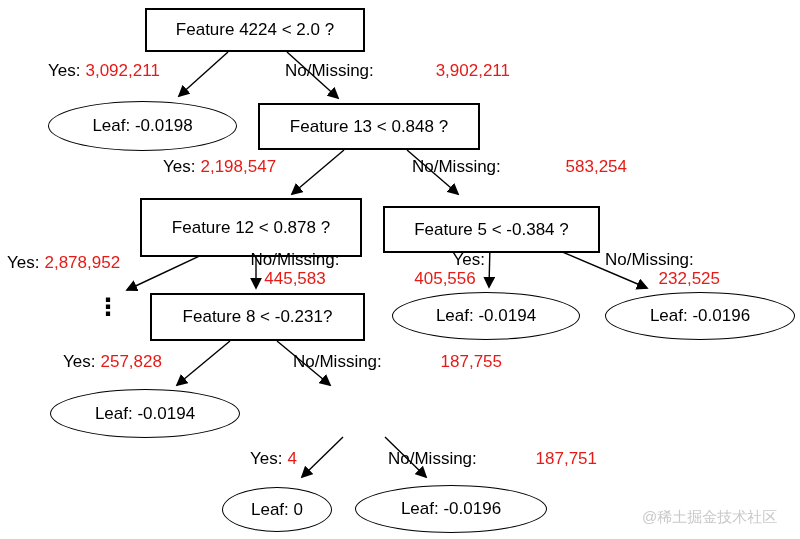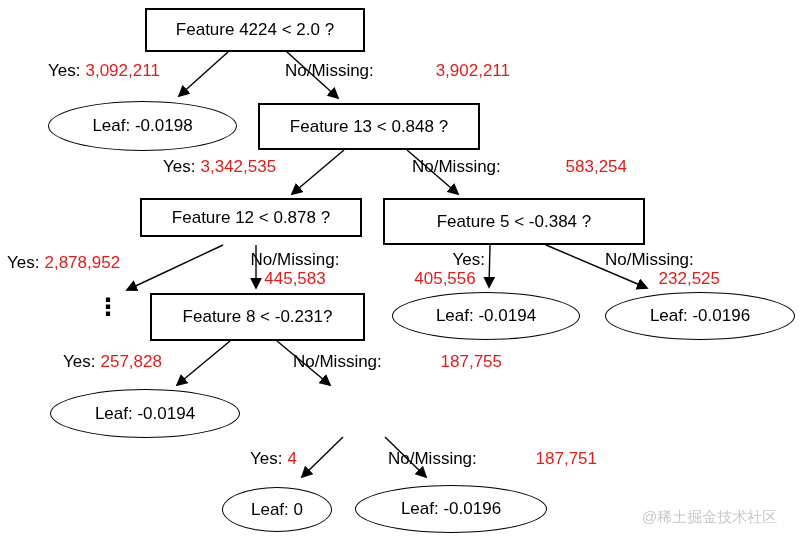--- a/index.html
+++ b/index.html
@@ -62,24 +62,24 @@
     <line x1="343" y1="437" x2="302" y2="477" marker-end="url(#arrow)"></line>
     <line x1="385" y1="437" x2="426" y2="477" marker-end="url(#arrow)"></line>
   </svg>
 
   <div class="box" style="left:145px;top:8px;width:220px;height:44px">
     <span>Feature 4224 &lt; 2.0 ?</span>
   </div>
   <div class="box" style="left:258px;top:103px;width:222px;height:47px">
     <span>Feature 13 &lt; 0.848 ?</span>
   </div>
-  <div class="box" style="left:140px;top:198px;width:222px;height:39px">
+  <div class="box" style="left:140px;top:198px;width:222px;height:59px">
     <span>Feature 12 &lt; 0.878 ?</span>
   </div>
-  <div class="box" style="left:383px;top:198px;width:262px;height:47px">
+  <div class="box" style="left:383px;top:206px;width:217px;height:47px">
     <span>Feature 5 &lt; -0.384 ?</span>
   </div>
   <div class="box" style="left:150px;top:293px;width:215px;height:48px">
     <span>Feature 8 &lt; -0.231?</span>
   </div>
 
   <div class="ellipse" style="left:48px;top:101px;width:189px;height:50px">
     <span>Leaf: -0.0198</span>
   </div>
   <div class="ellipse" style="left:392px;top:292px;width:188px;height:48px">
@@ -102,21 +102,21 @@
 
   <div class="elabel single" style="left:48px;top:61px">
     <span class="p">Yes:</span><span class="c">3,092,211</span>
   </div>
   <div class="elabel split" style="left:285px;top:61px;width:225px">
     <span class="p">No/Missing:</span>
       <span class="c">3,902,211</span>
   </div>
 
   <div class="elabel single" style="left:163px;top:157px">
-    <span class="p">Yes:</span><span class="c">3,342,535</span>
+    <span class="p">Yes:</span><span class="c">2,198,547</span>
   </div>
   <div class="elabel split" style="left:412px;top:157px;width:215px">
     <span class="p">No/Missing:</span>
       <span class="c">583,254</span>
   </div>
 
   <div class="elabel single" style="left:7px;top:253px">
     <span class="p">Yes:</span><span class="c">2,878,952</span>
   </div>
   <div class="elabel stack" style="left:240px;top:250px;width:110px">

